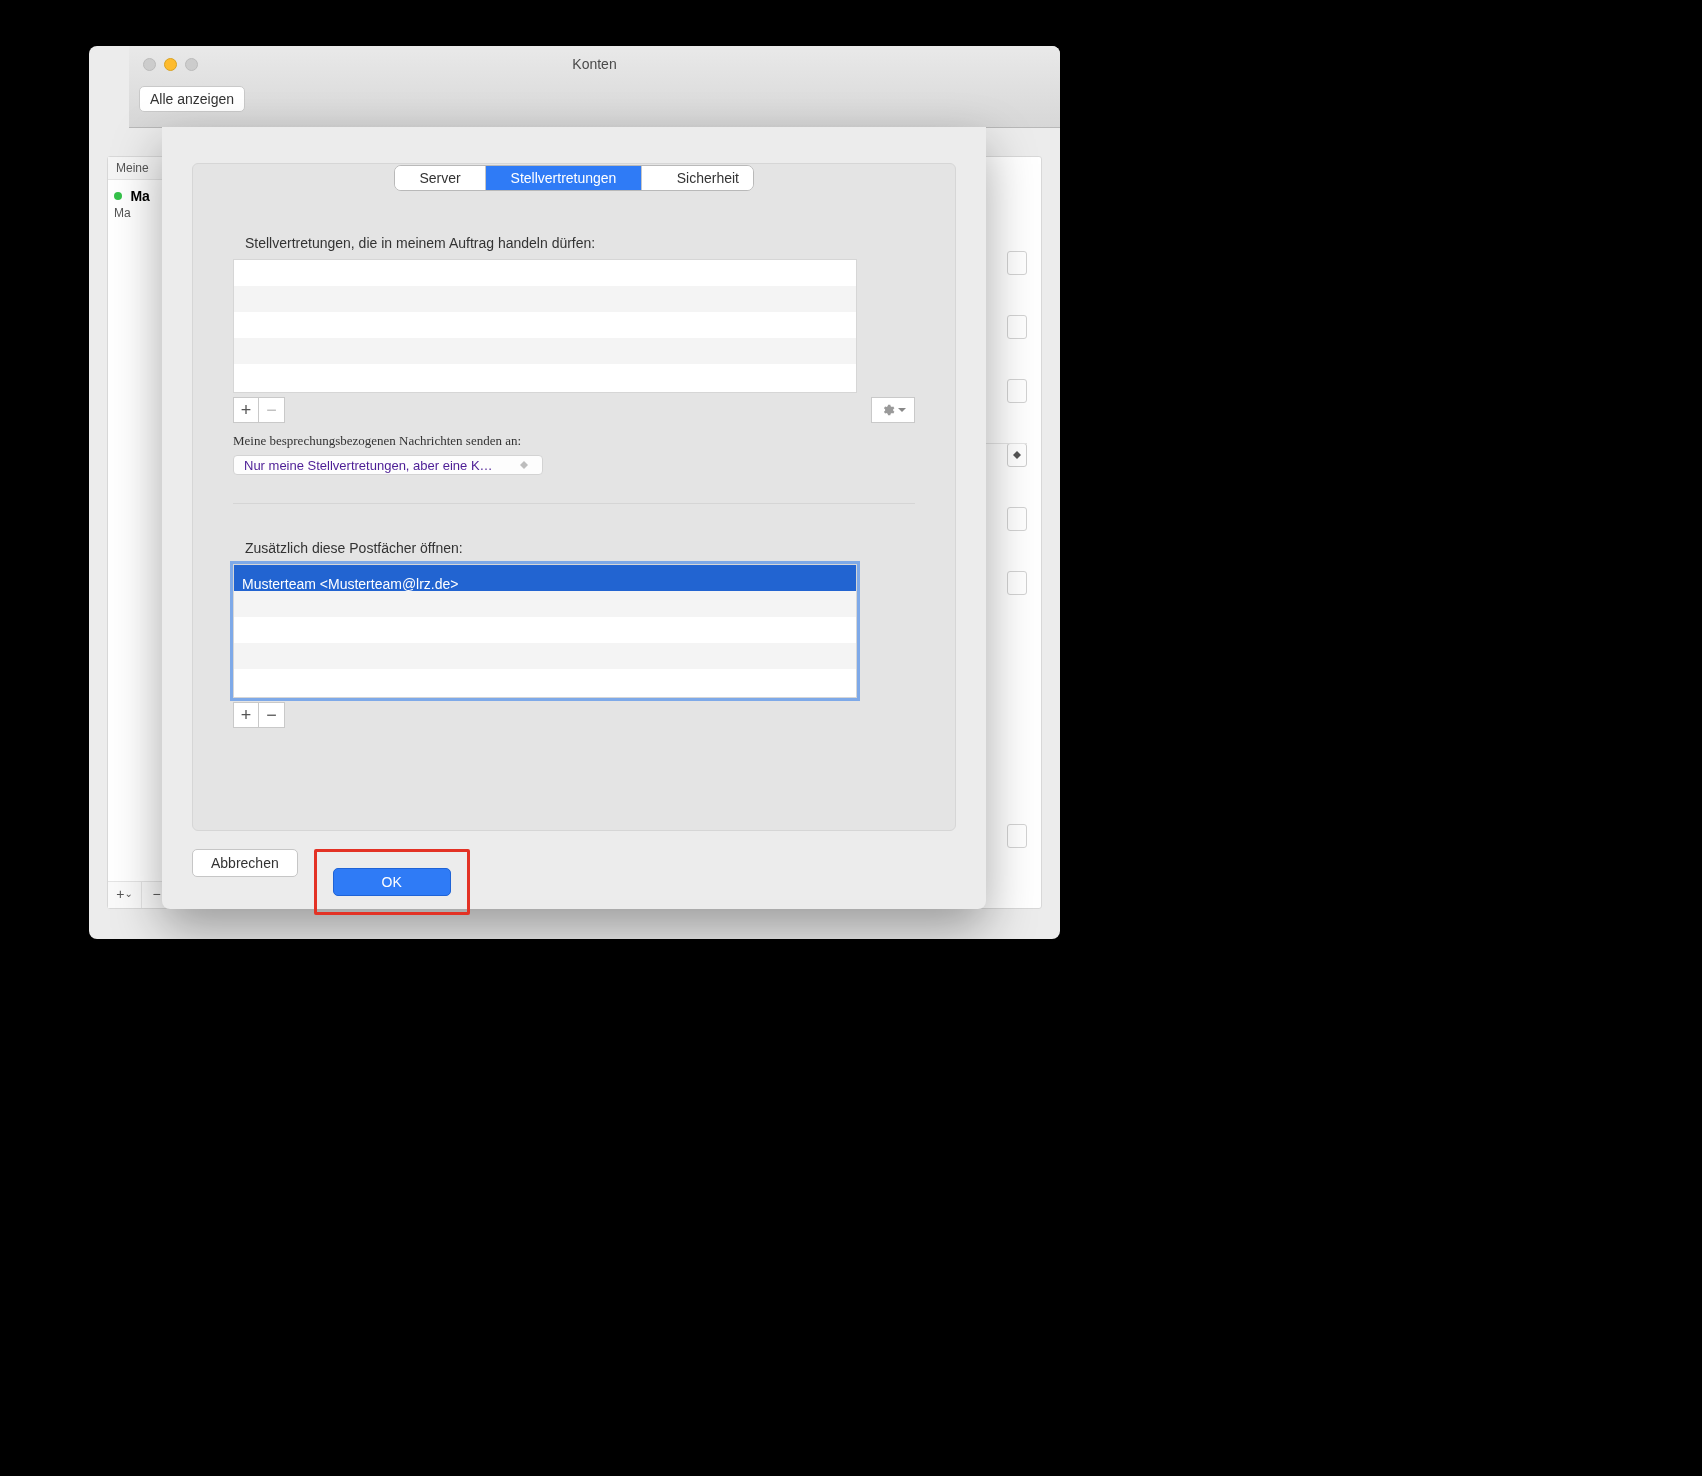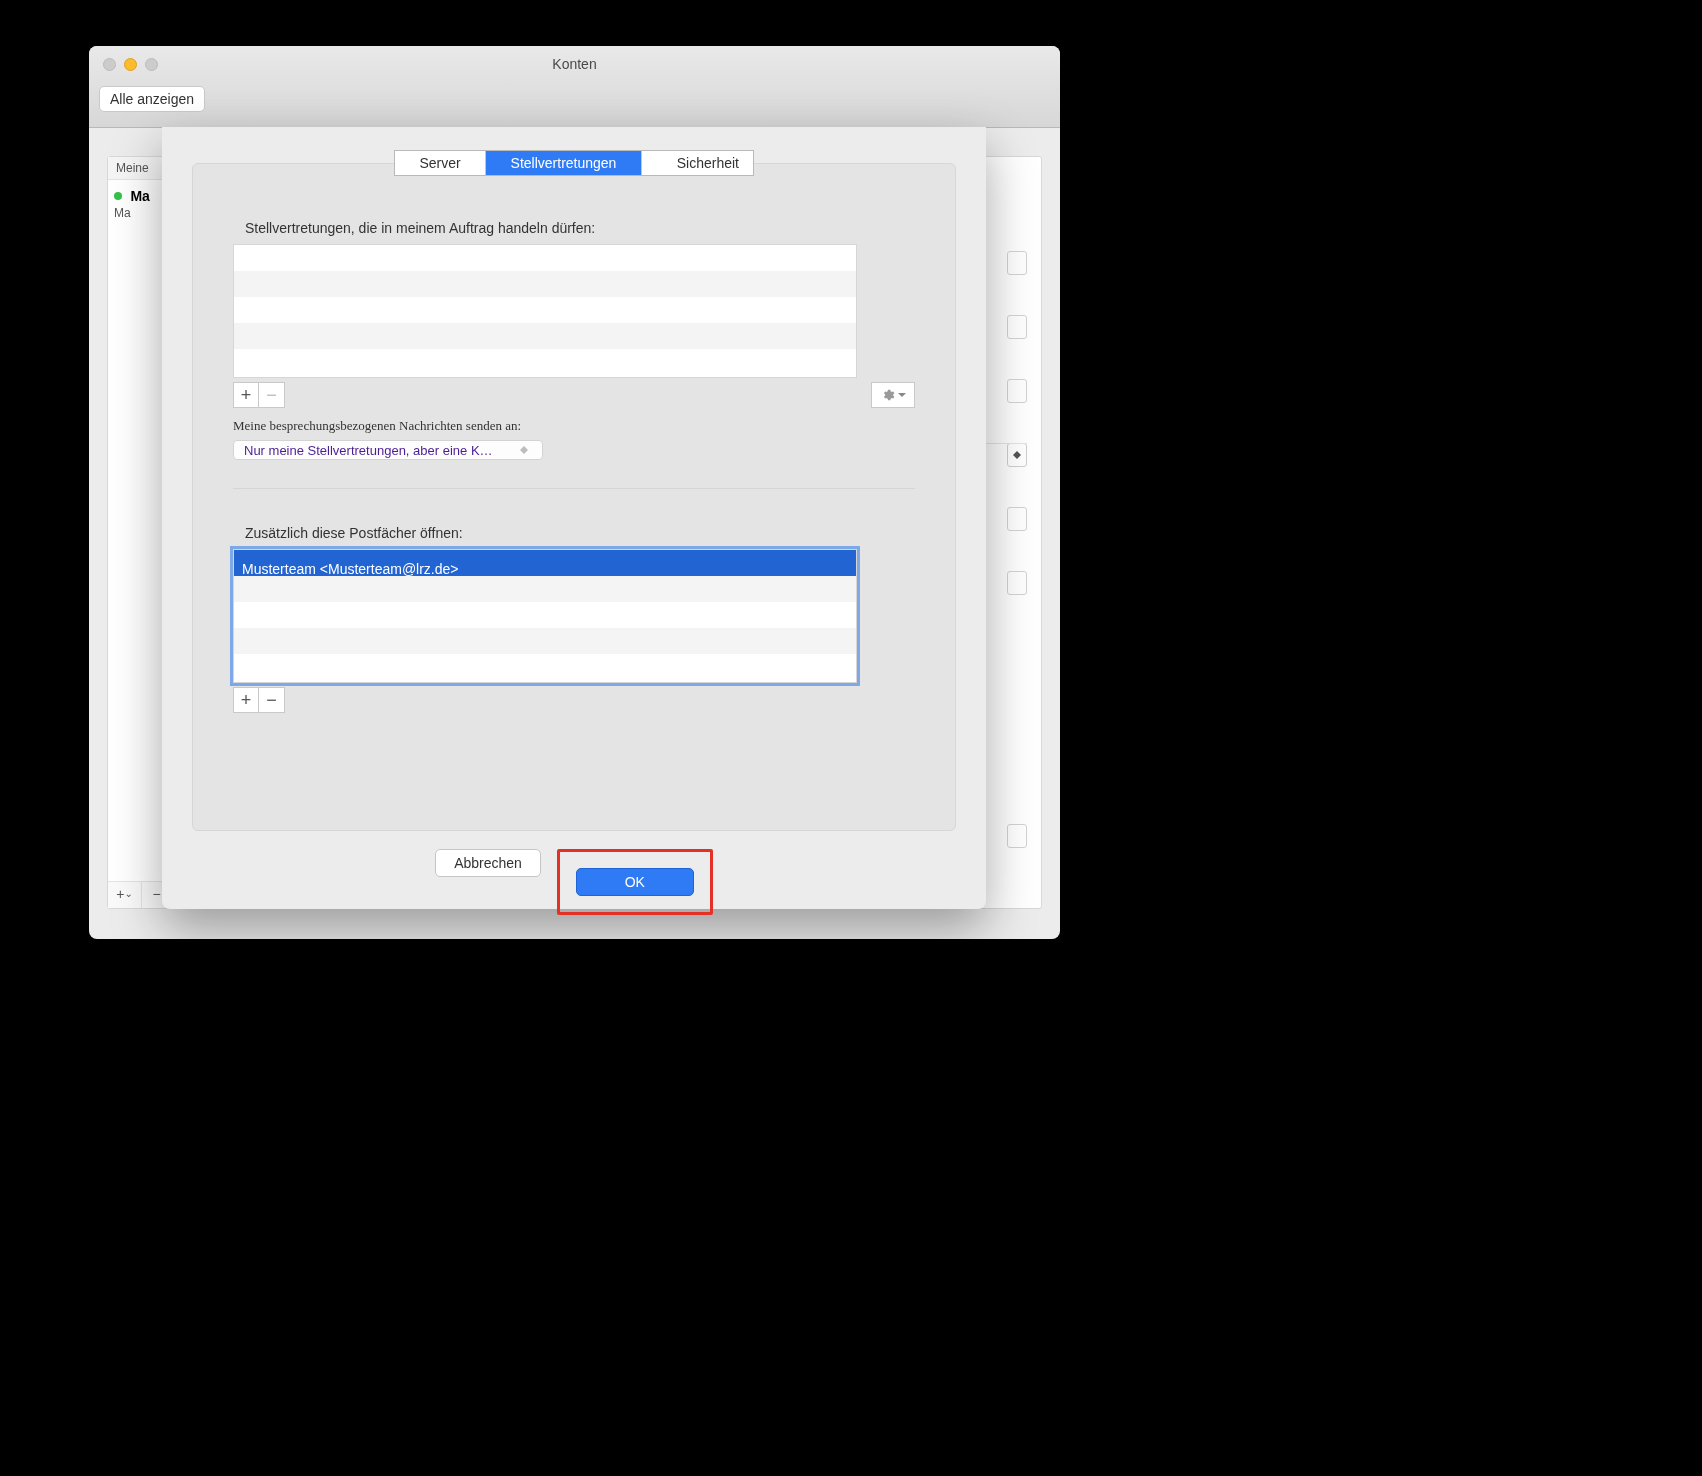--- a/index.html
+++ b/index.html
@@ -13,20 +13,21 @@
     background: #ececec;
     border-radius: 8px;
     box-shadow: 0 20px 60px rgba(0,0,0,.45);
     overflow: hidden;
   }
   .titlebar {
     height: 82px;
     background: linear-gradient(#e9e9e9,#d7d7d7);
     border-bottom: 1px solid #b8b8b8;
     position: relative;
+    margin-left: 40px;
   }
   .traffic { position: absolute; left: 14px; top: 12px; display: flex; gap: 8px; }
   .traffic span { width: 13px; height: 13px; border-radius: 50%; background: #ccc; border: 1px solid #bbb; display: block; }
   .traffic .yellow { background: #febb2d; border-color: #d9a221; }
   .win-title { position: absolute; left: 0; right: 0; top: 10px; text-align: center; font-size: 14px; color: #4a4a4a; }
   .toolbar-btn {
     position: absolute; left: 10px; top: 40px;
     background: #fff; border: 1px solid #c9c9c9; border-radius: 5px;
     padding: 4px 10px; font-size: 14px; color: #333;
   }
@@ -77,25 +78,25 @@
     border: 1px solid #d6d6d6;
     border-radius: 6px;
     padding: 0 40px 40px 40px;
     min-height: 668px;
   }
 
   
   .seg {
     position: relative;
     top: -14px;
-    margin: 0 auto;
+    margin: 15px auto;
     width: 360px; height: 26px;
     display: flex;
     border: 1px solid #b9b9b9;
-    border-radius: 0;
+    border-radius: 7px;
     overflow: hidden;
     background: #fff;
   }
   .seg button {
     flex: 1 1 auto; border: none; background: #fff; font-size: 14px; color: #333;
     border-right: 1px solid #c6c6c6; padding: 0 14px; cursor: default;
   }
   .seg button:last-child { border-right: none; text-align: right; }
   .seg button.active { background: #2f7bf6; color: #fff; }
 
@@ -138,21 +139,21 @@
     padding: 0 12px 0 10px; font-size: 13px; color: #4c1d95;
     white-space: nowrap; overflow: hidden;
   }
   .popup .stepper { width: 12px; display: flex; flex-direction: column; align-items: center; }
   .popup .stepper span { width:0;height:0;border:4px solid transparent; }
   .popup .stepper .u { border-bottom-color:#bdbdbd; }
   .popup .stepper .d { border-top-color:#bdbdbd; }
 
   .divider { height: 1px; background: #d5d5d5; margin: 28px 0 0 0; }
 
-  .footer-btns { display: flex; justify-content: center; gap: 16px; margin-top: 18px; }
+  .footer-btns { display: flex; justify-content: flex-start; gap: 16px; margin-top: 18px; }
   .btn {
     min-width: 96px; height: 28px; border-radius: 5px; border: 1px solid #c6c6c6; background: #fff;
     font-size: 14px; color: #333; padding: 0 18px;
   }
   .btn.primary { background: #2f7bf6; color: #fff; border-color: #1f63d6; min-width: 118px; }
   .ok-wrap { border: 3px solid #e33225; padding: 16px; border-radius: 2px; }
 
 </style>
 </head>
 <body>

